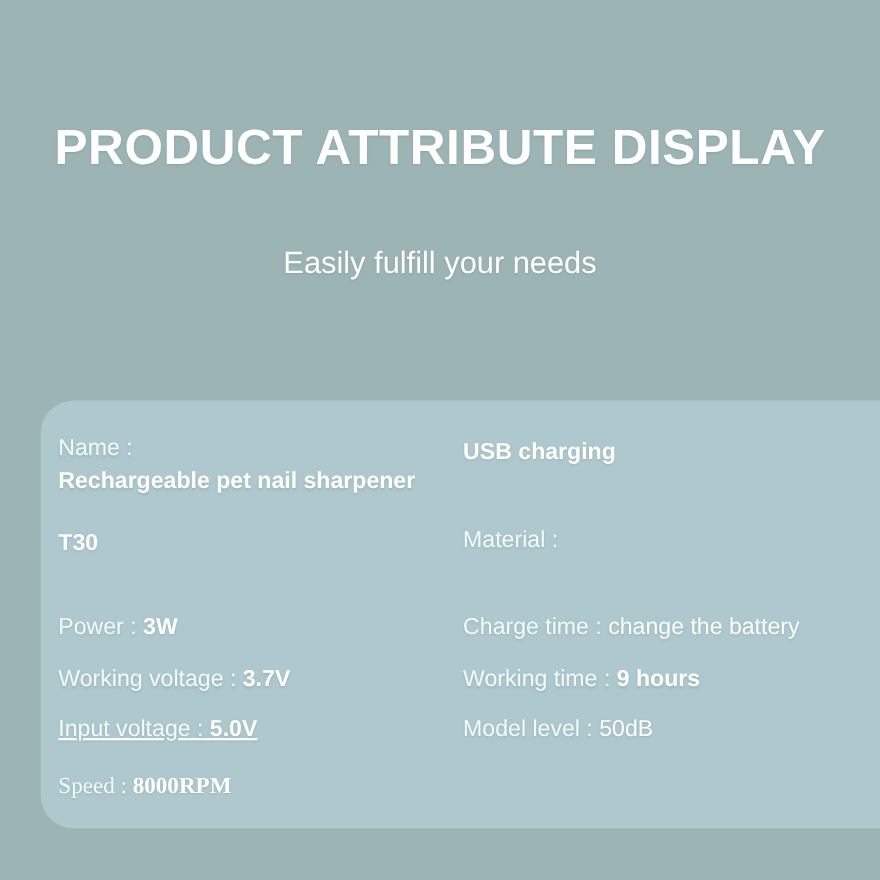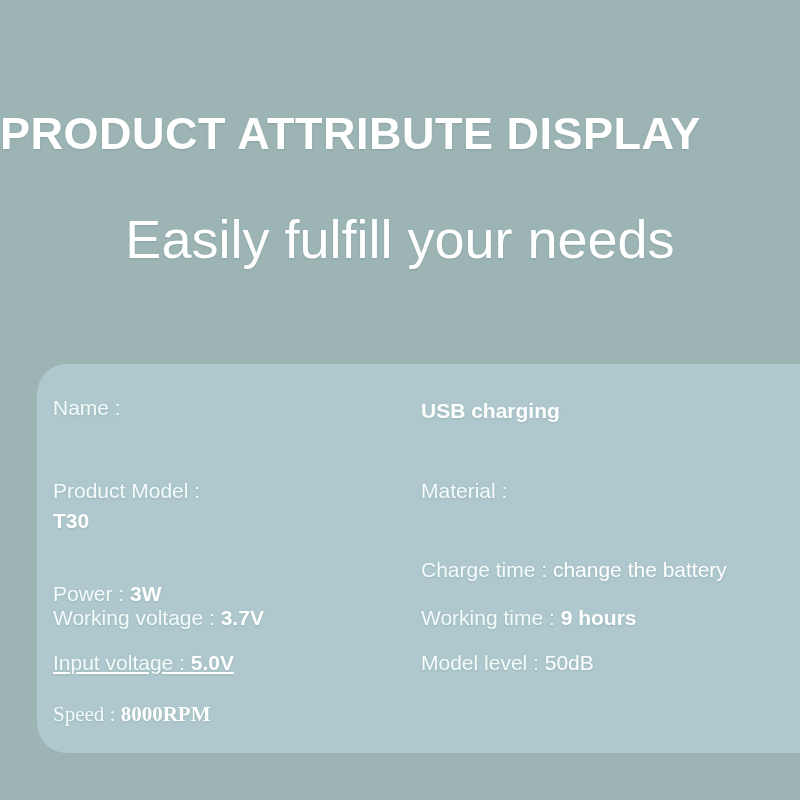--- a/index.html
+++ b/index.html
@@ -19,37 +19,38 @@
     position: absolute;
     inset: 0;
     background: #9db4b4;
   }
 
   .title {
     position: absolute;
     top: 106px;
     left: 0;
     width: 100%;
+    text-align: center;
     color: #ffffff;
     font-size: 45px;
     font-weight: bold;
     letter-spacing: 0.5px;
     line-height: 56px;
     text-shadow: 0 1px 2px rgba(110,140,140,0.45);
     white-space: nowrap;
   }
 
   .subtitle {
     position: absolute;
     top: 212px;
     left: 0;
     width: 100%;
     text-align: center;
     color: #ffffff;
-    font-size: 54px;
+    font-size: 28px;
     font-weight: normal;
     line-height: 54px;
     text-shadow: 0 1px 2px rgba(110,140,140,0.40);
     white-space: nowrap;
   }
 
   .spec-panel {
     position: absolute;
     left: 37px;
     top: 364px;
@@ -91,21 +92,21 @@
 
   
   .row.stacked .value {
     display: block;
     margin-top: 3px;
   }
 
   
   .r-name     { top: 30px; }
   .r-model    { top: 113px; }
-  .r-power    { top: 192px; margin-top: 24px; }
+  .r-power    { top: 192px; }
   .r-wvolt    { top: 240px; }
   .r-ivolt    { top: 285px; text-decoration: underline; }
   .r-speed    { top: 337px; font-family: Liberation Serif, serif; }
 
   .r-battery  { top: 30px; }
   .r-material { top: 113px; }
   .r-charge   { top: 192px; }
   .r-wtime    { top: 240px; }
   .r-noise    { top: 285px; }
 </style>
@@ -117,24 +118,24 @@
   <div class="title">PRODUCT ATTRIBUTE DISPLAY</div>
 
   <div class="subtitle">Easily fulfill your needs</div>
 
   <div class="spec-panel">
 
     <div class="col col-left">
 
       <div class="row stacked r-name">
         <span class="label">Name :</span>
+        <span class="value bold">Rechargeable pet nail sharpener</span>
       </div>
 
       <div class="row stacked r-model">
-        <span class="label">Product Model :</span>
         <span class="value bold">T30</span>
       </div>
 
       <div class="row r-power">
         <span class="label">Power :</span><span class="value bold"> 3W</span>
       </div>
 
       <div class="row r-wvolt">
         <span class="label">Working voltage :</span><span class="value bold"> 3.7V</span>
       </div>

